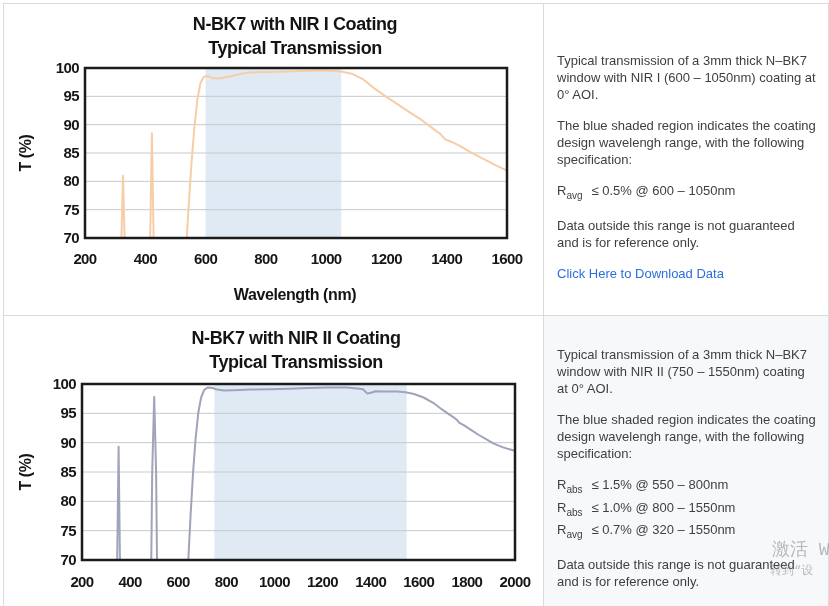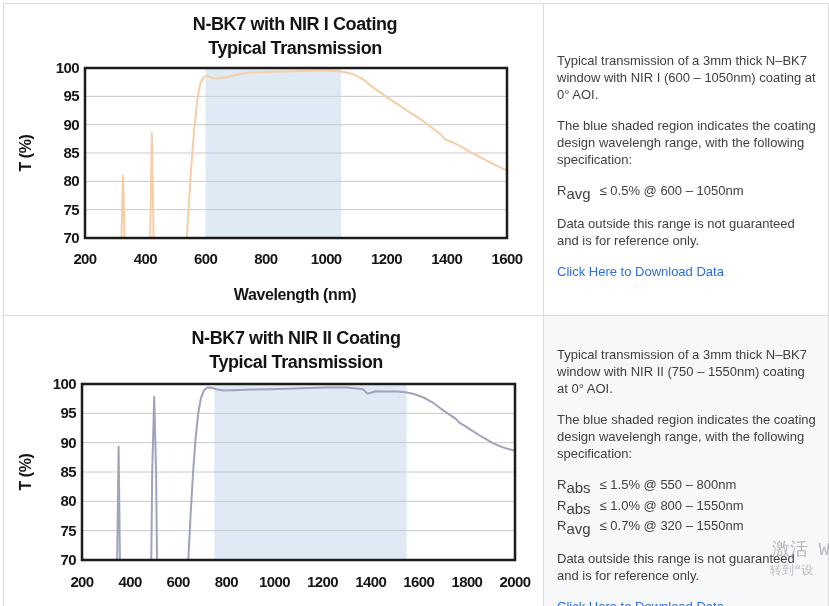--- a/index.html
+++ b/index.html
@@ -15,21 +15,21 @@
   .ct-axis{font-family:"Liberation Sans",sans-serif;font-weight:bold;font-size:16px;letter-spacing:-0.4px;fill:#141414;}
   .info{
     position:absolute;width:285px;box-sizing:border-box;padding:0 13px;
     text-align:left;color:#3d3f42;font-size:13px;line-height:17px;
   }
   #info0{left:544px;top:4px;height:311px;padding-top:48px;background:#ffffff;}
   #info1{left:544px;top:316px;height:290px;padding-top:30px;background:#f7f8f9;}
   .info p{margin:0 0 14px 0;}
   .spec-list{margin:0 0 13px 0;}
   .spec-line{margin:1px 0;white-space:nowrap;}
-  .spec-line sub{font-size:15px;}
+  .spec-line sub{font-size:10px;}
   .spec-rest{margin-left:9px;}
   .note-gap{margin-top:22px;}
   .dl-link{color:#2a6fdb;cursor:pointer;display:inline-block;}
   .divider{position:absolute;background:#d9dbdd;}
   .b-top{left:3px;top:3px;width:825px;height:1px;}
   .b-left{left:3px;top:3px;width:1px;height:603px;}
   .b-midv{left:543px;top:3px;width:1px;height:603px;}
   .b-midh{left:3px;top:315px;width:825px;height:1px;}
   .b-right{left:828px;top:3px;width:1px;height:603px;}
   .watermark{

